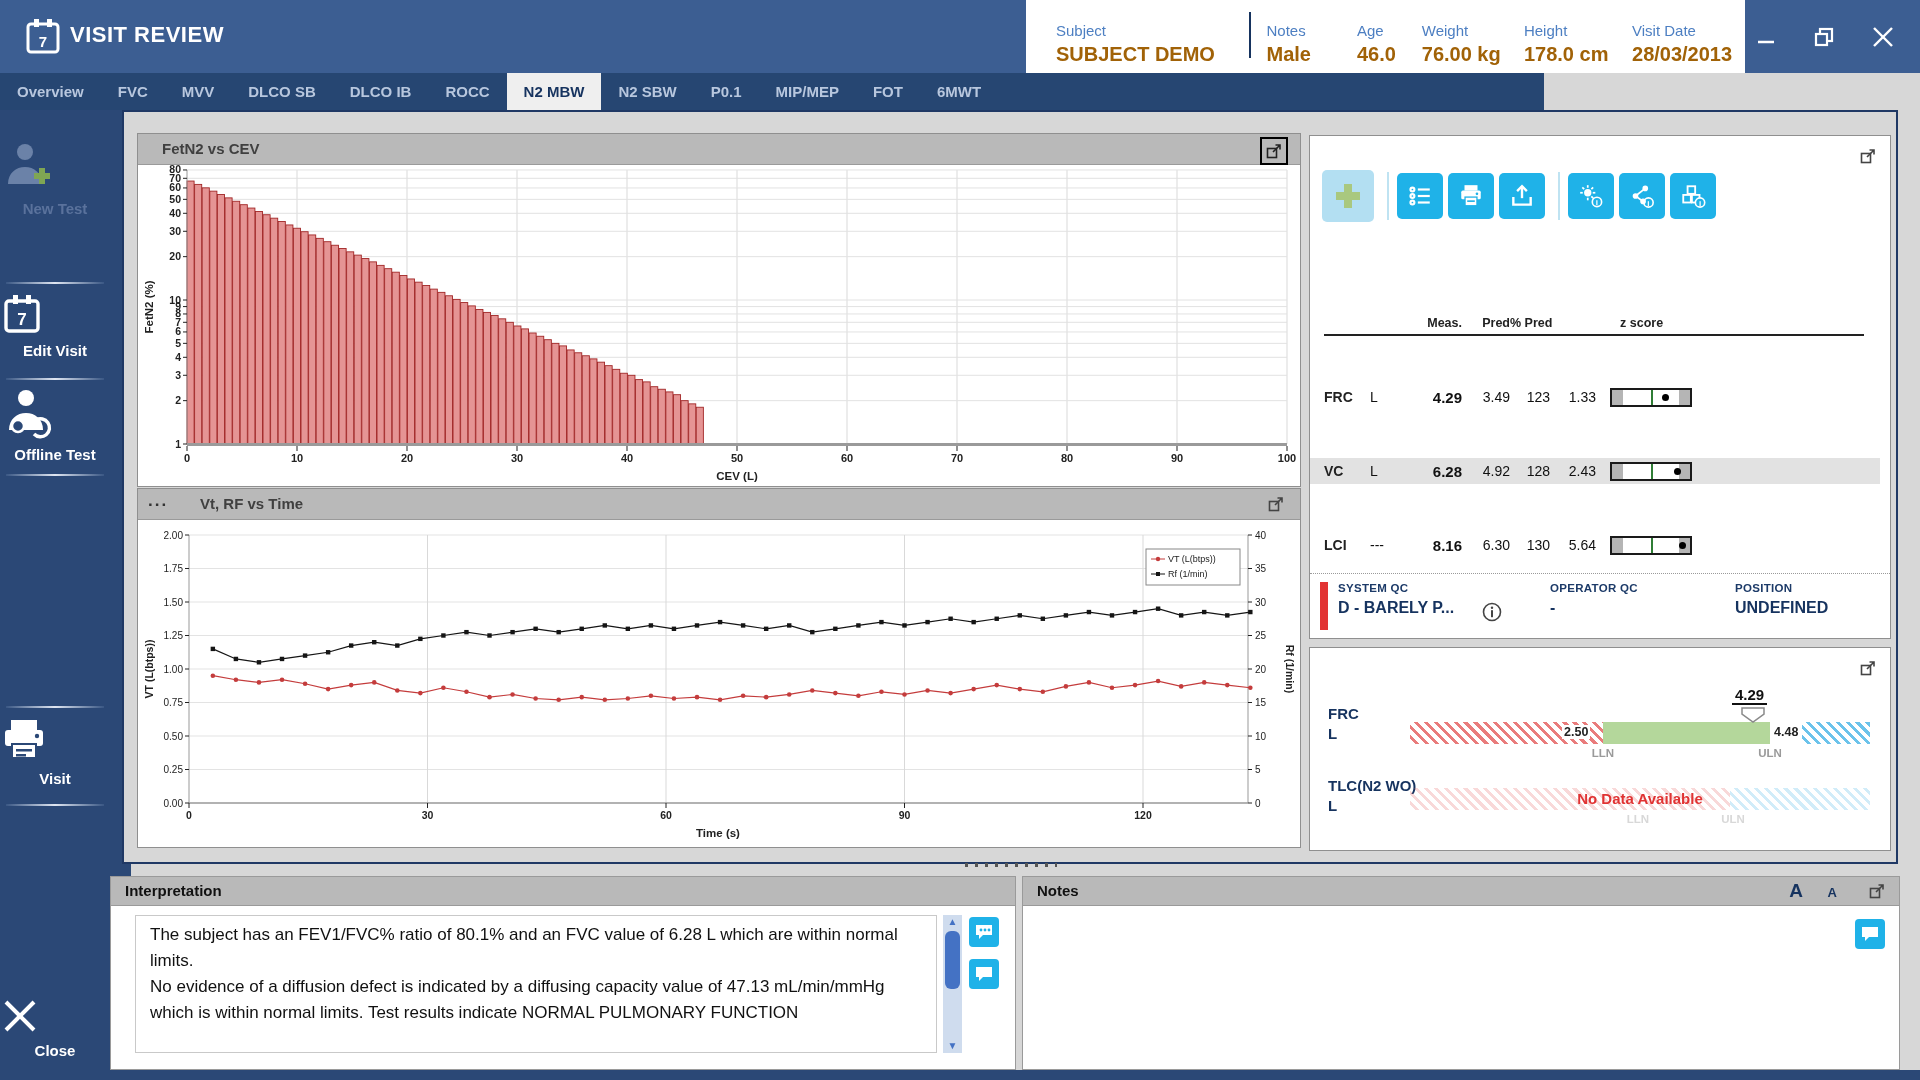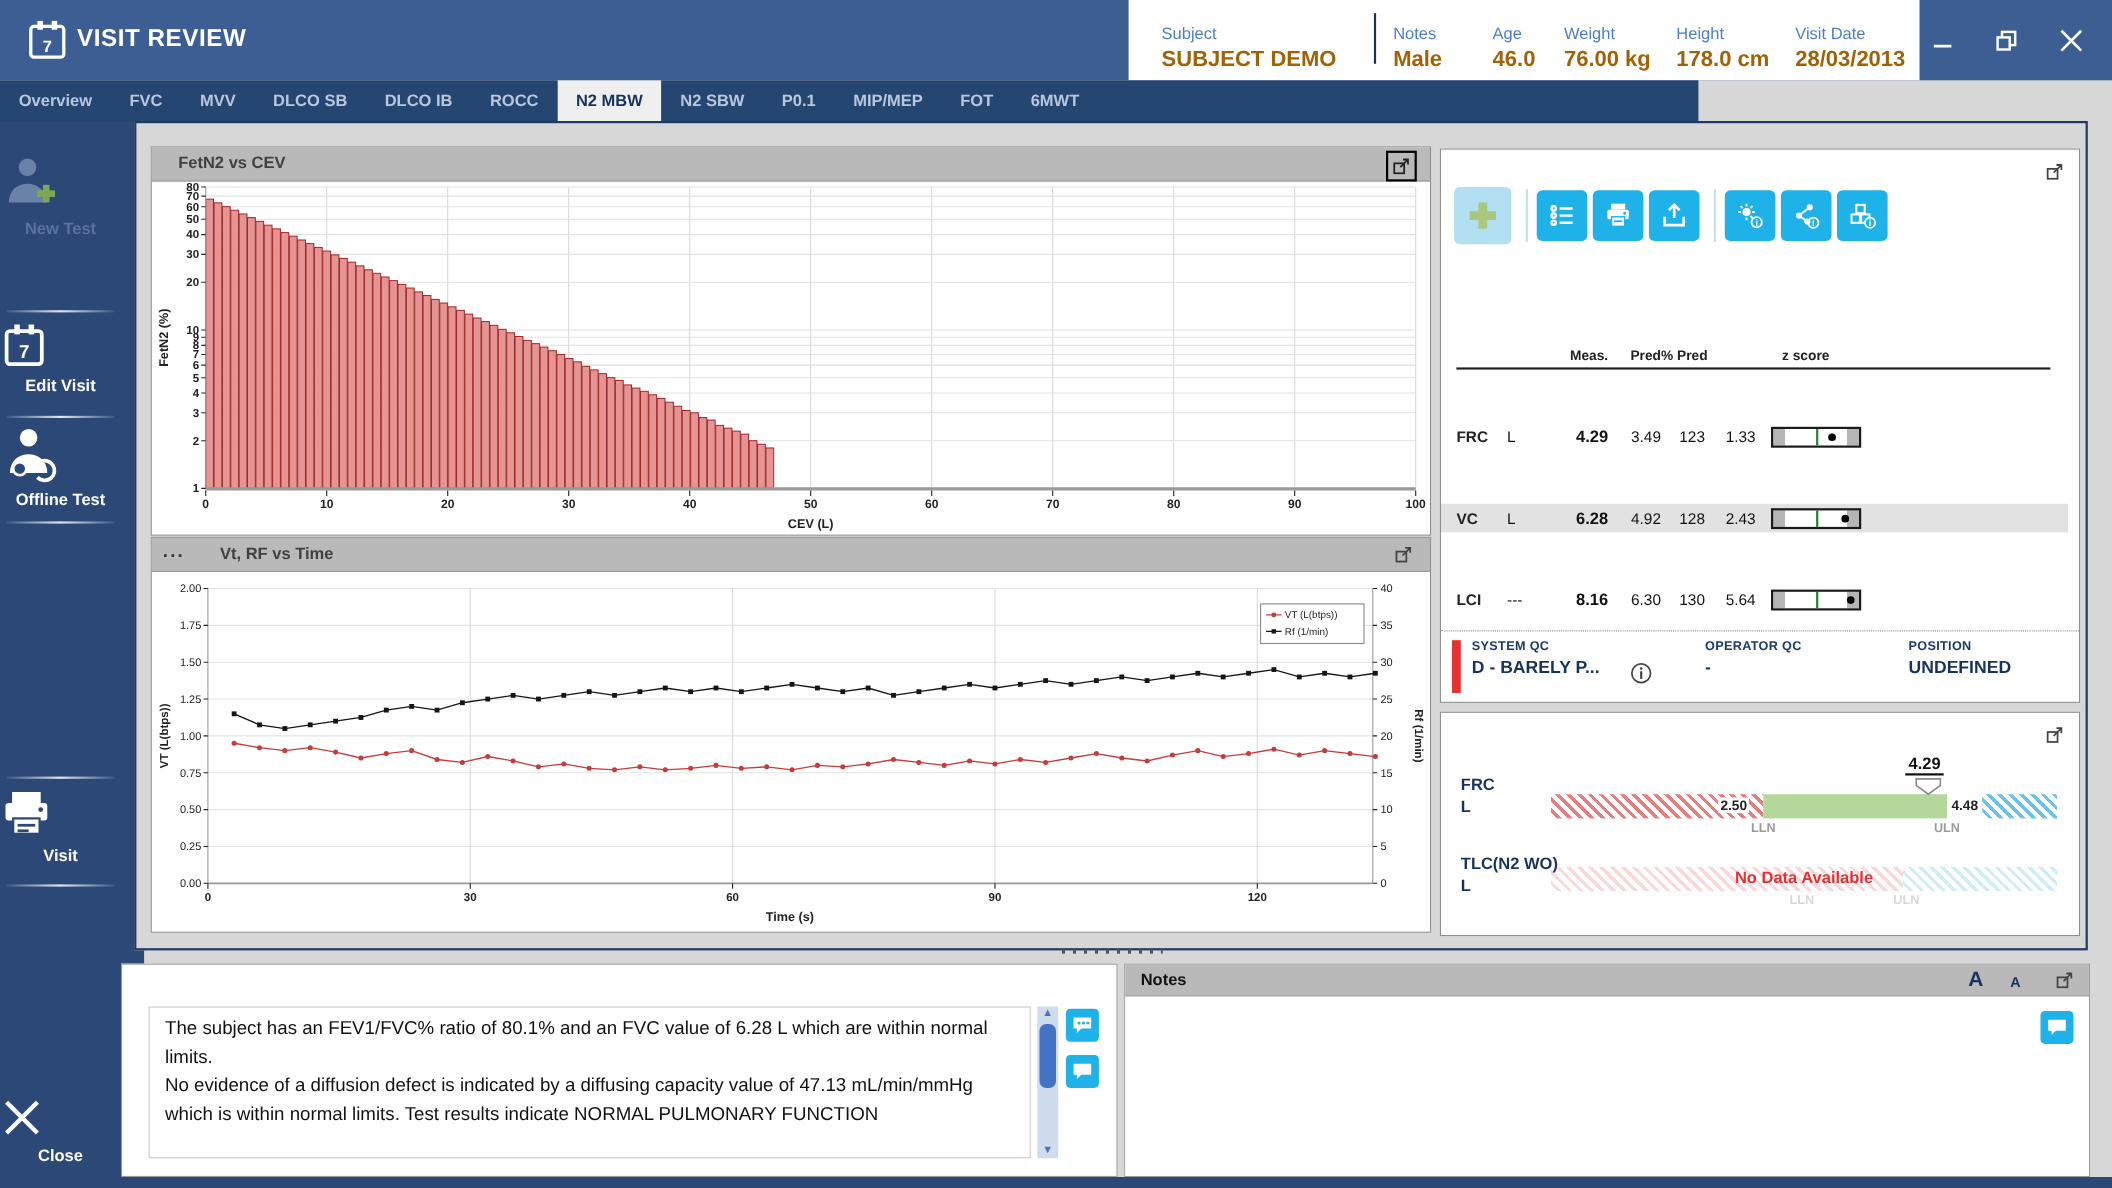--- a/index.html
+++ b/index.html
@@ -796,20 +796,23 @@
       <div class="nodata">No Data Available</div>
       <span class="glln" style="left:210px;color:#d8d8d8;">LLN</span>
       <span class="glln" style="left:305px;color:#d8d8d8;">ULN</span>
     </div>
   </div>
 </div>
 
 <div class="dragdots"></div>
 
 <div class="botpanel" style="left:110px;top:876px;width:904px;height:192px;">
+  <div class="bothead">
+    <span class="bottitle">Interpretation</span>
+  </div>
   <div class="itext">The subject has an FEV1/FVC% ratio of 80.1% and an FVC value of 6.28 L which are within normal limits.
 No evidence of a diffusion defect is indicated by a diffusing capacity value of 47.13 mL/min/mmHg which is within normal limits. Test results indicate NORMAL PULMONARY FUNCTION</div>
   <div class="vscroll">
     <div class="varrow" style="top:0;">▲</div>
     <div class="vthumb"></div>
     <div class="varrow" style="bottom:0;">▼</div>
   </div>
   <div class="cyansq" style="left:858px;top:40px;">
     <svg width="20" height="20" viewBox="0 0 20 20">
         <path d="M2 3h16v10H9l-4 4v-4H2z" fill="#fff"></path>

